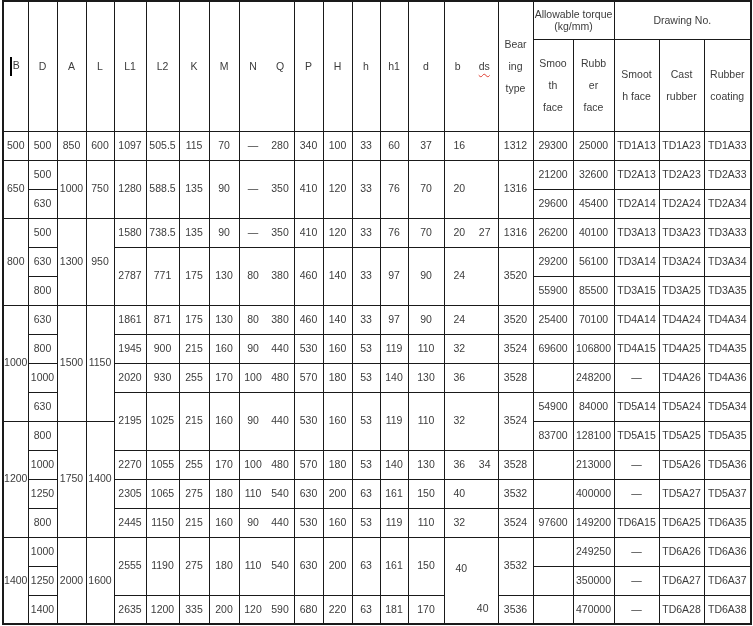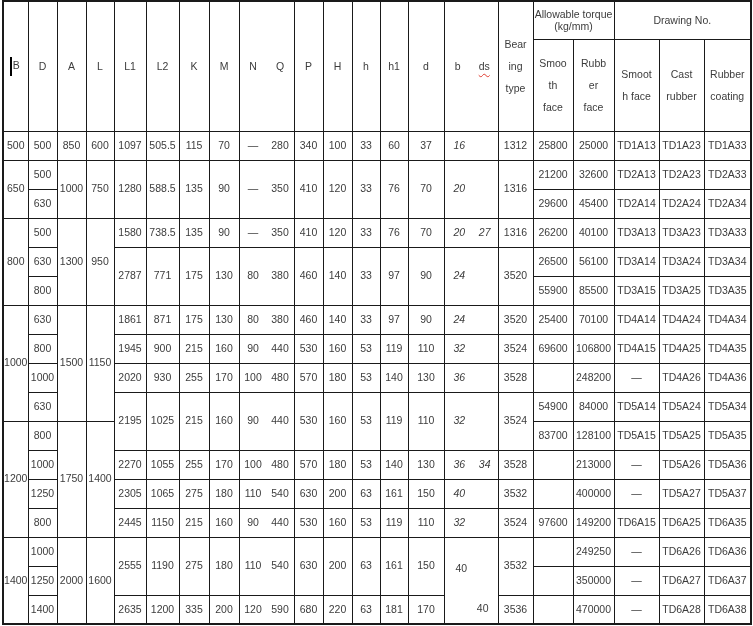--- a/index.html
+++ b/index.html
@@ -16,21 +16,21 @@
   th,td{border:1px solid var(--border);padding:0;text-align:center;vertical-align:middle;
         font-size:10.5px;font-weight:normal;color:var(--text);overflow:hidden;
         line-height:1.25;}
   tr.h1{height:38px;}
   tr.h2{height:92px;}
   tbody tr{height:29px;}
   th.wrap3{overflow-wrap:anywhere;word-break:break-word;padding:0 5px;line-height:2.1;}
   th.grp{line-height:1.18;}
   .nq{display:flex;width:100%;}
   .nq>span{flex:1;text-align:center;}
-  .bds{display:flex;width:100%;font-style:italic;}
+  .bds{display:flex;width:100%;}
   .bds .bv{flex:1;text-align:left;padding-left:9px;}
   .bds .dv{flex:1;text-align:right;padding-right:7px;}
   td.bds-tall{position:relative;}
   td.bds-tall .b-top{position:absolute;left:11px;top:24px;}
   td.bds-tall .ds-bot{position:absolute;right:9px;bottom:8px;}
   .cursor{display:inline-block;width:2px;height:19px;background:#000;
           vertical-align:middle;margin-right:-1px;position:relative;left:-2px;}
   .spell{text-decoration-line:underline;text-decoration-style:wavy;
          text-decoration-color:var(--spell);text-decoration-thickness:1px;
          text-underline-offset:3px;}
@@ -122,21 +122,21 @@
   <td>100</td>
   <td>33</td>
   <td>60</td>
   <td>37</td>
   <td>
           <div class="bds">
             <span class="bv">16</span>
           </div>
         </td>
   <td>1312</td>
-  <td>25800</td>
+  <td>29300</td>
   <td>25000</td>
   <td>TD1A13</td>
   <td>TD1A23</td>
   <td>TD1A33</td>
 </tr>
 
 <tr>
   <td rowspan="2">650</td>
   <td>500</td>
   <td rowspan="2">1000</td>
@@ -228,21 +228,21 @@
   <td rowspan="2">140</td>
   <td rowspan="2">33</td>
   <td rowspan="2">97</td>
   <td rowspan="2">90</td>
   <td rowspan="2">
           <div class="bds">
             <span class="bv">24</span>
           </div>
         </td>
   <td rowspan="2">3520</td>
-  <td>26500</td>
+  <td>29200</td>
   <td>56100</td>
   <td>TD3A14</td>
   <td>TD3A24</td>
   <td>TD3A34</td>
 </tr>
 
 <tr>
   <td>800</td>
   <td>55900</td>
   <td>85500</td>

